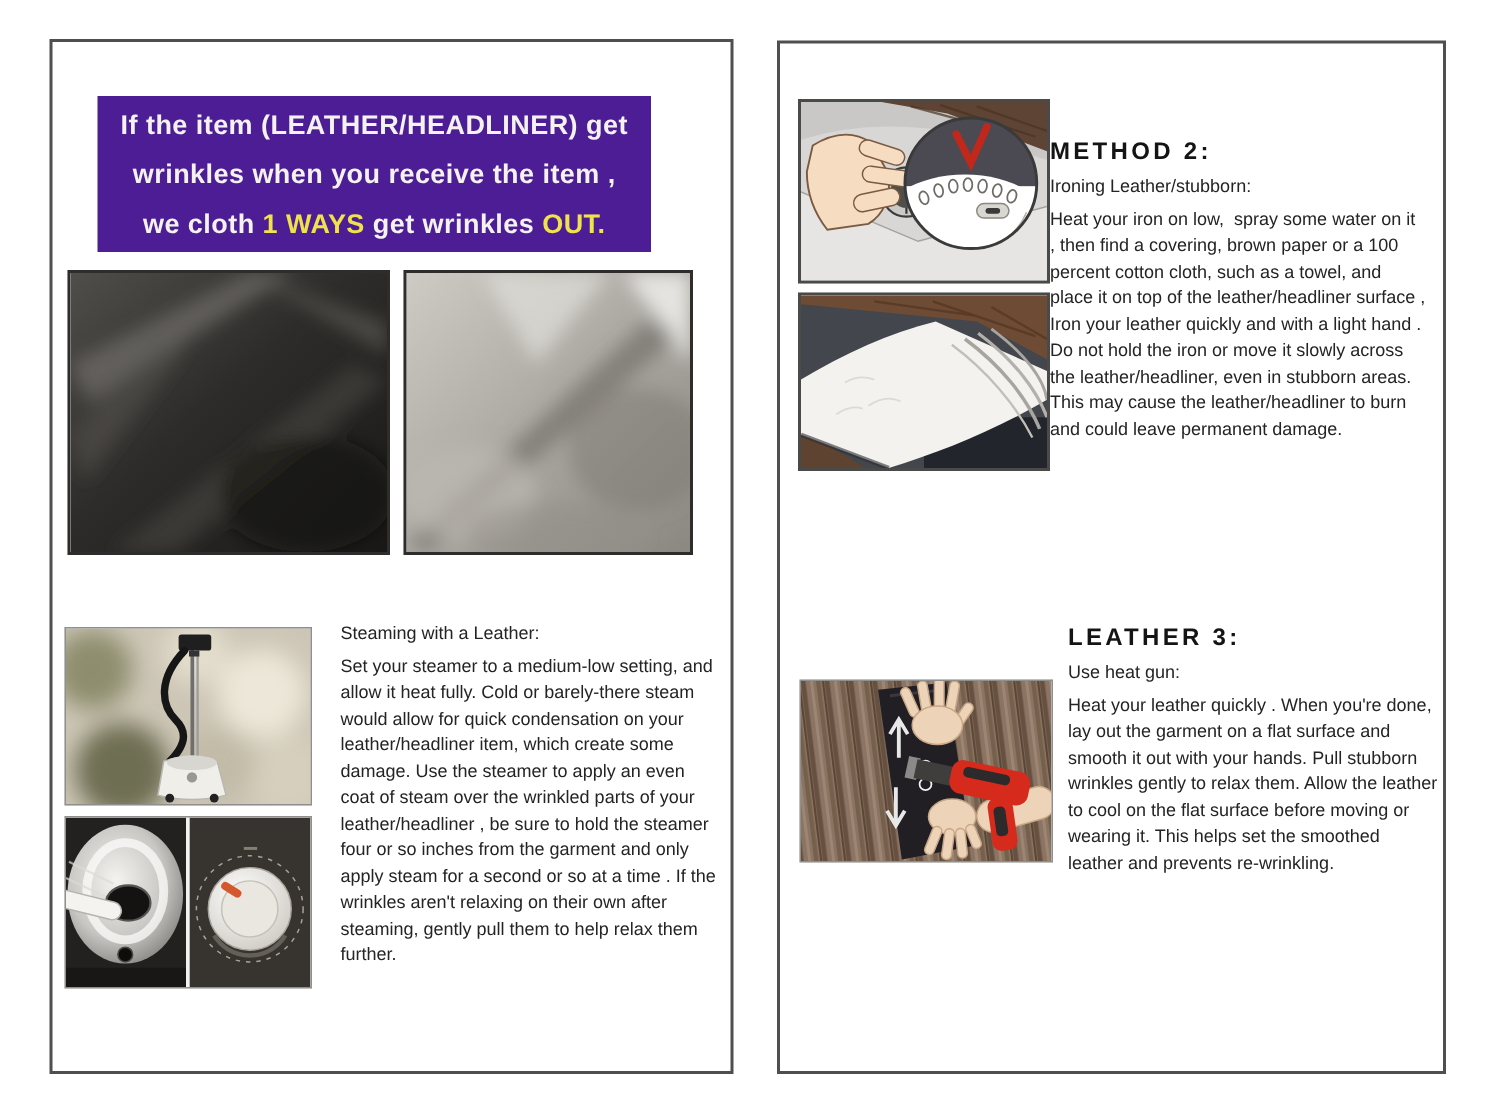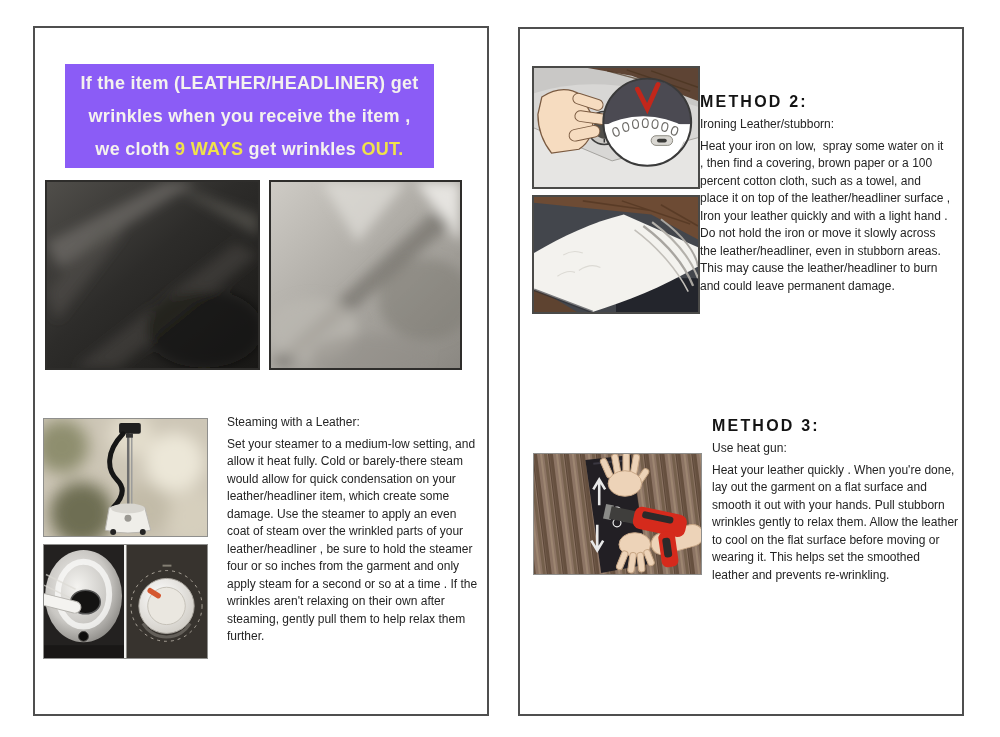--- a/index.html
+++ b/index.html
@@ -7,21 +7,21 @@
     width:1000px;height:737px;background:#ffffff;position:relative;
     font-family:"Liberation Sans", sans-serif;color:#222;
     -webkit-font-smoothing:antialiased;
   }
   .panel{position:absolute;border:2px solid #4f4f4f;background:#fff;}
   #left-panel{left:33px;top:26px;width:452px;height:686px;}
   #right-panel{left:518px;top:27px;width:442px;height:685px;}
 
   .top-banner{
     position:absolute;left:30px;top:36px;width:369px;height:104px;
-    background:#8b5cf6;color:#f4f2ee;font-weight:bold;font-size:18px;
+    background:#4c1d95;color:#f4f2ee;font-weight:bold;font-size:18px;
     line-height:33px;text-align:center;letter-spacing:0.3px;
     display:flex;flex-direction:column;justify-content:center;
   }
   .hl{color:#f0e24a;}
 
   .photo{position:absolute;box-sizing:border-box;overflow:hidden;background:#ddd;}
   .photo svg{display:block;width:100%;height:100%;}
   .b-dark{border:2px solid #2e2d2b;}
   .b-mid{border:2px solid #4a4a48;}
   .b-thin{border:1px solid #8f8f8d;}
@@ -45,21 +45,21 @@
   }
 </style>
 </head>
 <body>
 
 <section class="panel" id="left-panel">
 
   <div class="top-banner">
     <div>If the item (LEATHER/HEADLINER) get</div>
     <div>wrinkles when you receive the item ,</div>
-    <div><span>we cloth </span><span class="hl">9 WAYS</span><span> get wrinkles </span><span class="hl">OUT.</span></div>
+    <div><span>we cloth </span><span class="hl">1 WAYS</span><span> get wrinkles </span><span class="hl">OUT.</span></div>
   </div>
 
   <div class="photo b-dark" style="left:10px;top:152px;width:215px;height:190px;" aria-label="photo of dark wrinkled leather">
     <svg viewBox="0 0 215 190" preserveAspectRatio="none">
       <defs>
         <linearGradient id="dlg" x1="0" y1="0" x2="1" y2="1">
           <stop offset="0" stop-color="#504e4a"></stop>
             <stop offset="0.45" stop-color="#2d2c2a"></stop>
             <stop offset="1" stop-color="#191816"></stop>
         </linearGradient>
@@ -250,21 +250,21 @@
 percent cotton cloth, such as a towel, and
 place it on top of the leather/headliner surface ,
 Iron your leather quickly and with a light hand .
 Do not hold the iron or move it slowly across
 the leather/headliner, even in stubborn areas.
 This may cause the leather/headliner to burn
 and could leave permanent damage.</div>
   </div>
 
   <div class="method" id="method3" style="left:192px;top:388px;width:258px;">
-    <h3>METHOD 3:</h3>
+    <h3>LEATHER 3:</h3>
     <div class="sub">Use heat gun:</div>
     <div class="body">Heat your leather quickly . When you're done,
 lay out the garment on a flat surface and
 smooth it out with your hands. Pull stubborn
 wrinkles gently to relax them. Allow the leather
 to cool on the flat surface before moving or
 wearing it. This helps set the smoothed
 leather and prevents re-wrinkling.</div>
   </div>
 

